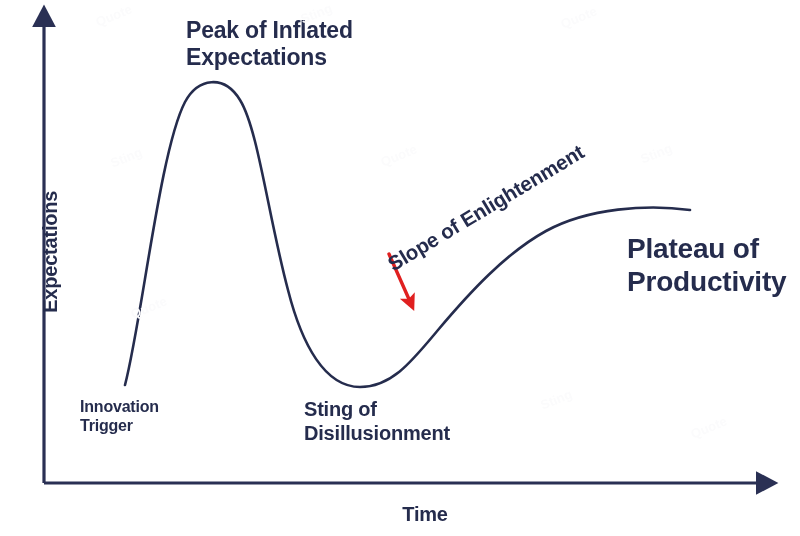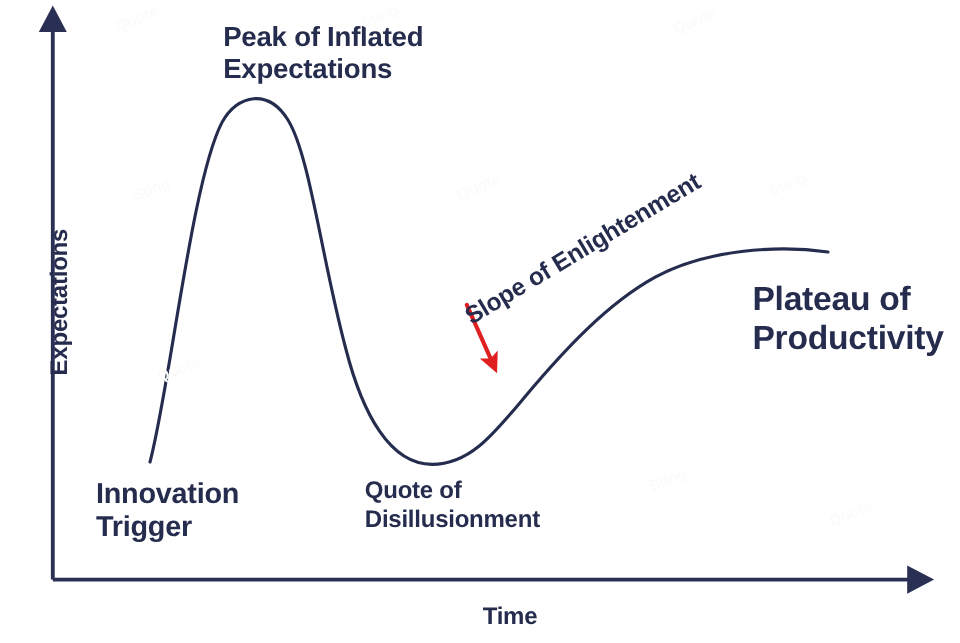--- a/index.html
+++ b/index.html
@@ -36,21 +36,21 @@
   }
   #label-peak {
     left: 186px;
     top: 17px;
     font-size: 23px;
     text-align: left;
   }
   #label-innovation {
     left: 80px;
     top: 398px;
-    font-size: 24px;
+    font-size: 16px;
   }
   #label-trough {
     left: 304px;
     top: 398px;
     font-size: 20px;
   }
   #label-plateau {
     left: 627px;
     top: 232px;
     font-size: 28px;
@@ -119,21 +119,21 @@
 
     <line x1="389" y1="254" x2="412" y2="306" stroke="#e02020" stroke-width="3.4" stroke-linecap="round" marker-end="url(#redarrow)"></line>
   </svg>
 
   <div class="lbl" id="label-peak">Peak of Inflated
 Expectations</div>
 
   <div class="lbl" id="label-innovation">Innovation
 Trigger</div>
 
-  <div class="lbl" id="label-trough">Quote of
+  <div class="lbl" id="label-trough">Sting of
 Disillusionment</div>
 
   <div class="lbl" id="label-slope">Slope of Enlightenment</div>
 
   <div class="lbl" id="label-plateau">Plateau of
 Productivity</div>
 
   <div class="lbl" id="label-axis-y">Expectations</div>
 
   <div class="lbl" id="label-axis-x">Time</div>

